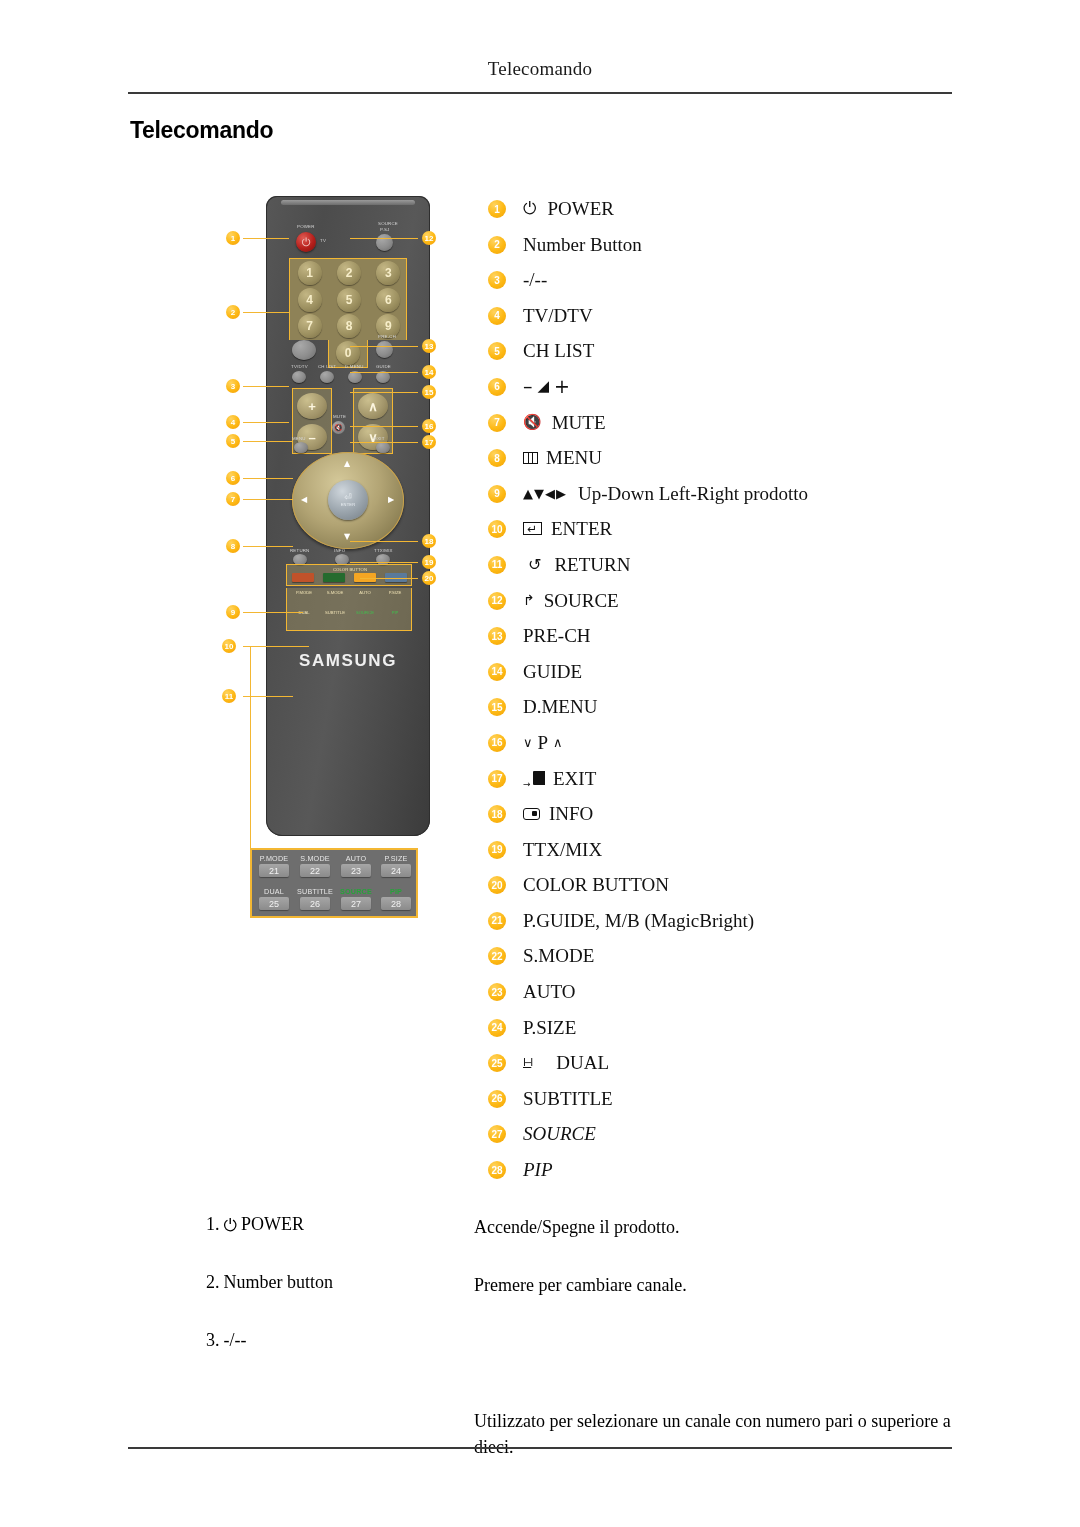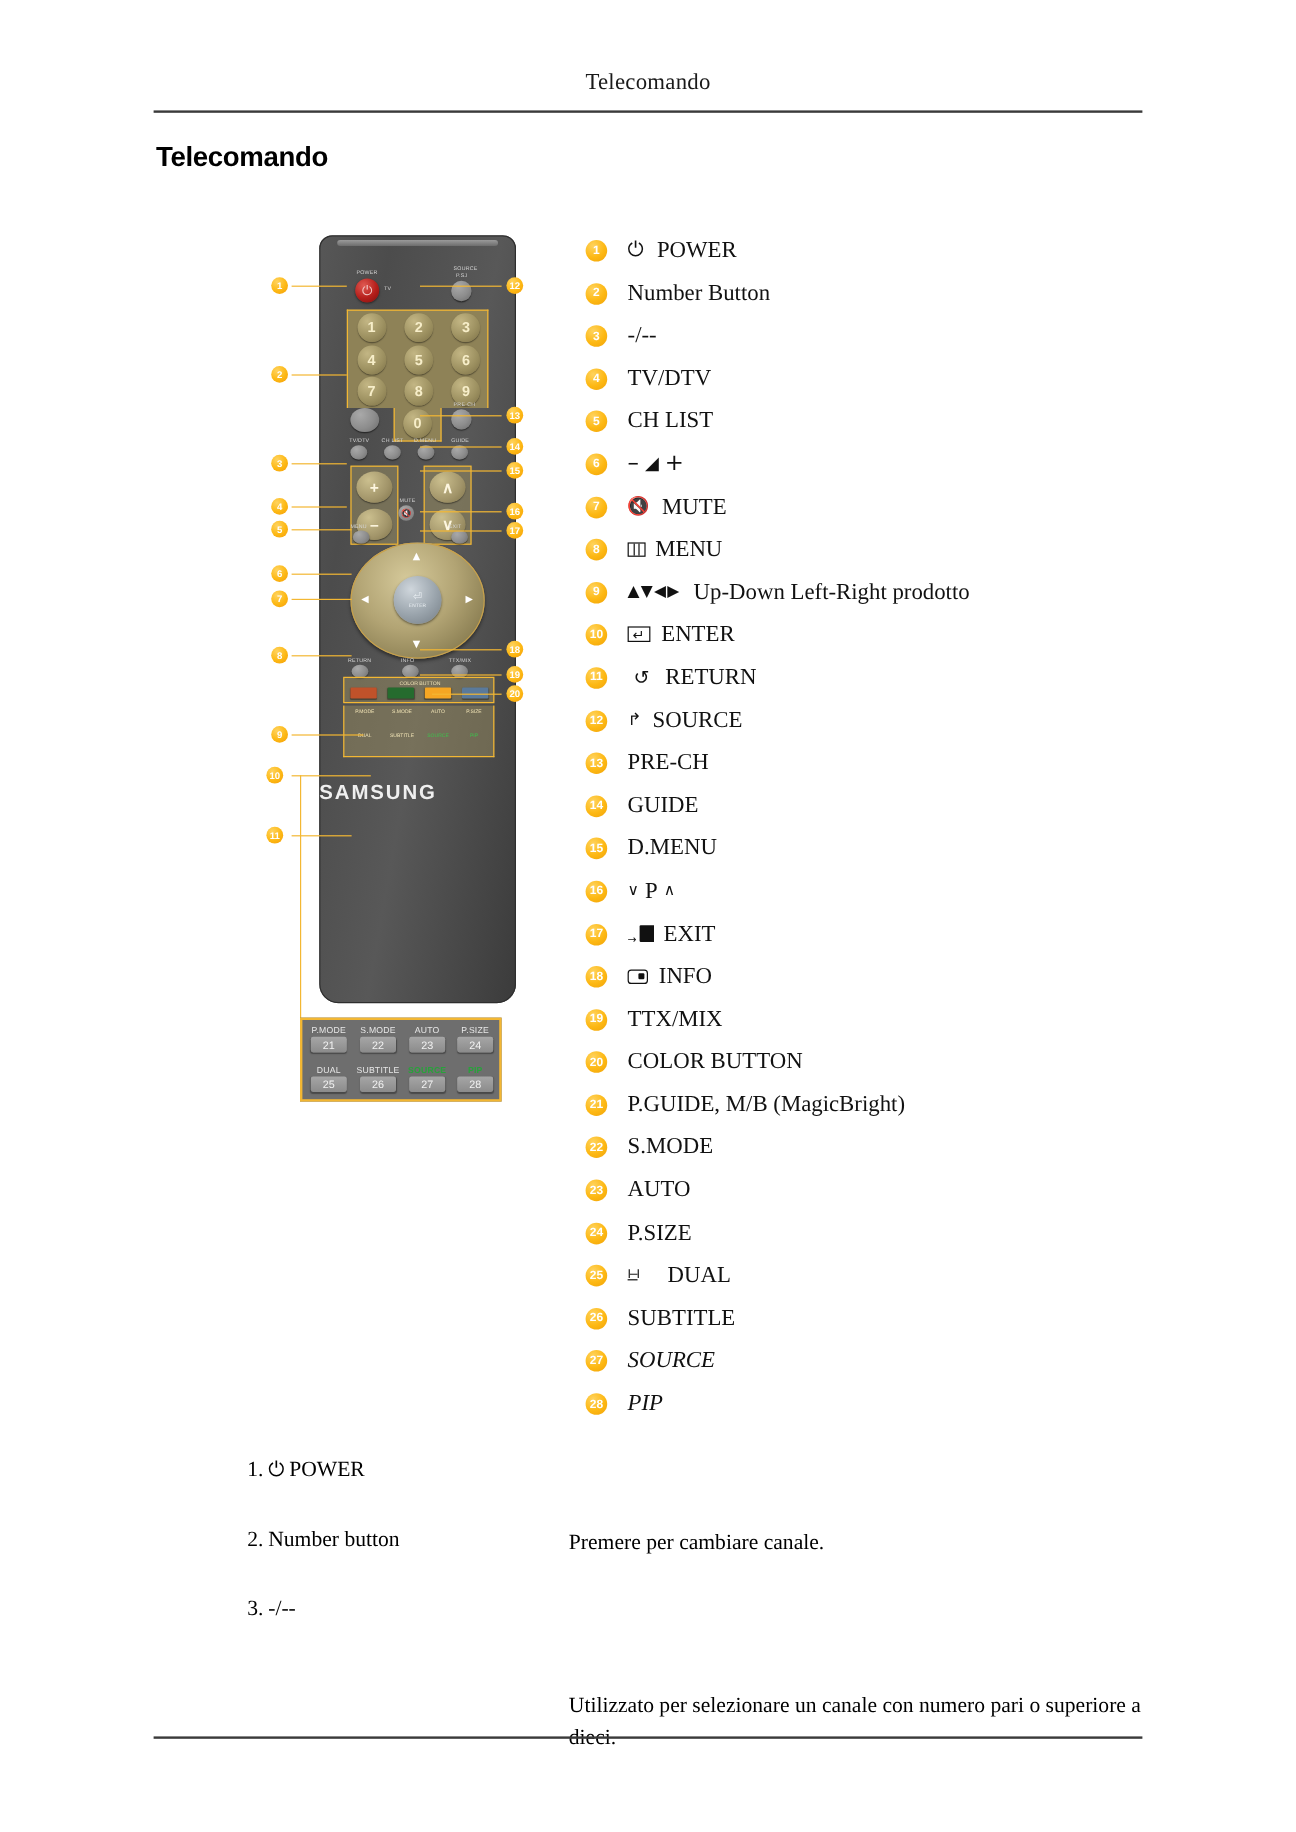--- a/index.html
+++ b/index.html
@@ -160,20 +160,21 @@
   .fn-cell .lab{ font-family:"Liberation Sans",sans-serif; font-size:4.2px; color:#efe2b4; display:block; }
   .fn-cell .key{
     margin:1px auto 0; width:17px; height:8px; border-radius:2px;
     background:linear-gradient(180deg,#a8a8a8,#858585);
     box-shadow:0 1px 1px rgba(0,0,0,.35);
   }
   .fn-cell .lab.green{ color:#3fc04d; }
 
   .samsung-logo{
     position:absolute; left:56px; top:455px; width:164px;
+    text-align:center;
     font-family:"Liberation Sans", sans-serif;
     font-weight:bold; font-size:17px; letter-spacing:1.6px;
     color:#efefef;
   }
 
   
   .fig-badge{
     position:absolute; width:14px; height:14px; border-radius:50%;
     background:radial-gradient(circle at 35% 28%, #ffd35e 0%, #fdb813 55%, #f39c0c 100%);
     color:#fff; font-family:"Liberation Sans", sans-serif;
@@ -704,20 +705,21 @@
 </div>
 
 <div class="desc">
 
   <div class="desc-row" style="height:34px;">
     <div class="desc-term">
       <span>1.</span>
       <span class="gly" style="font-size:17px;">⏻</span>
       <span>POWER</span>
     </div>
+    <div class="desc-def">Accende/Spegne il prodotto.</div>
   </div>
 
   <div class="desc-row" style="height:34px;">
     <div class="desc-term">
       <span>2.</span>
       <span>Number button</span>
     </div>
     <div class="desc-def">Premere per cambiare canale.</div>
   </div>
 

